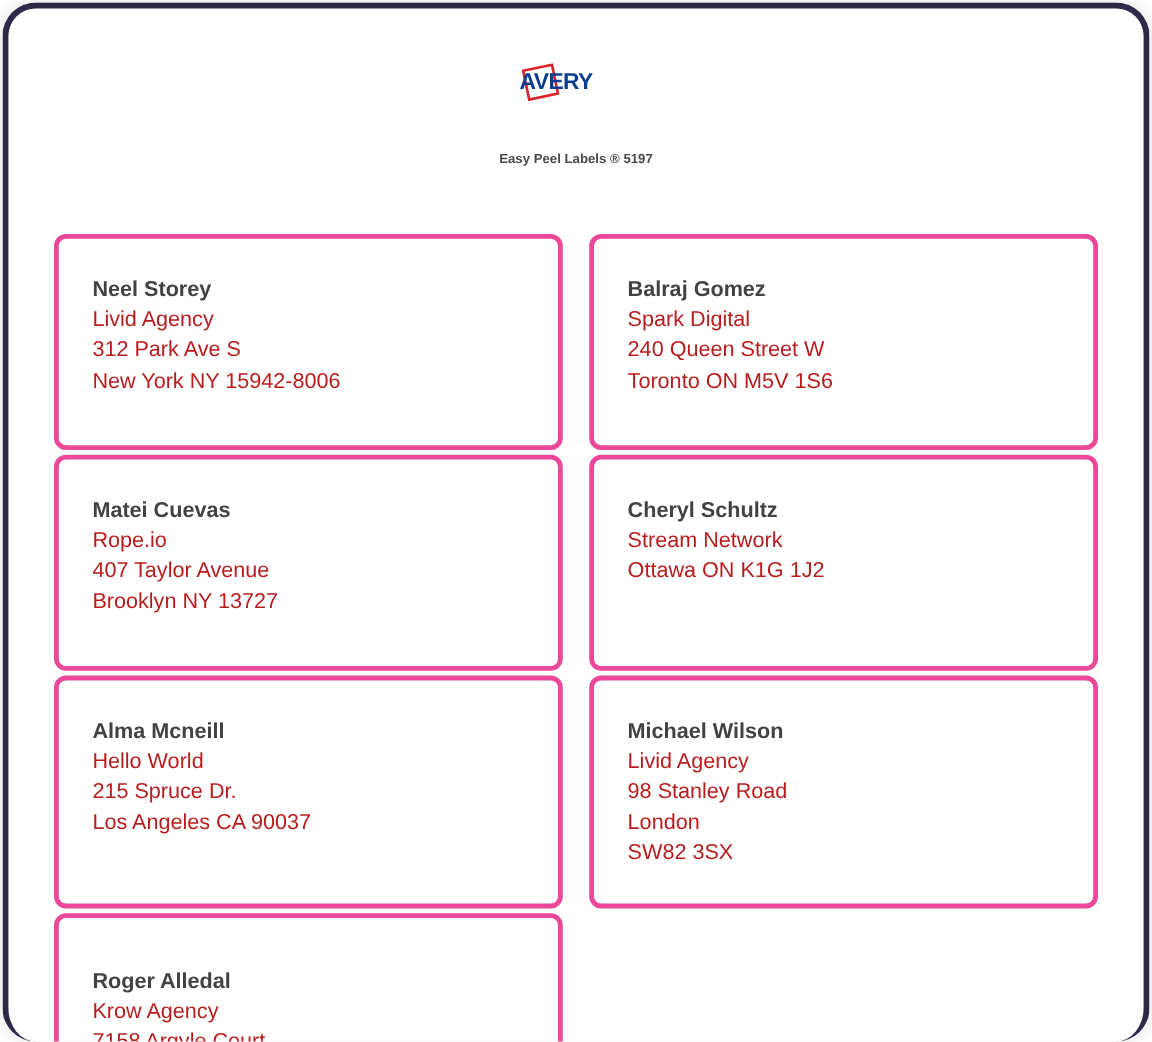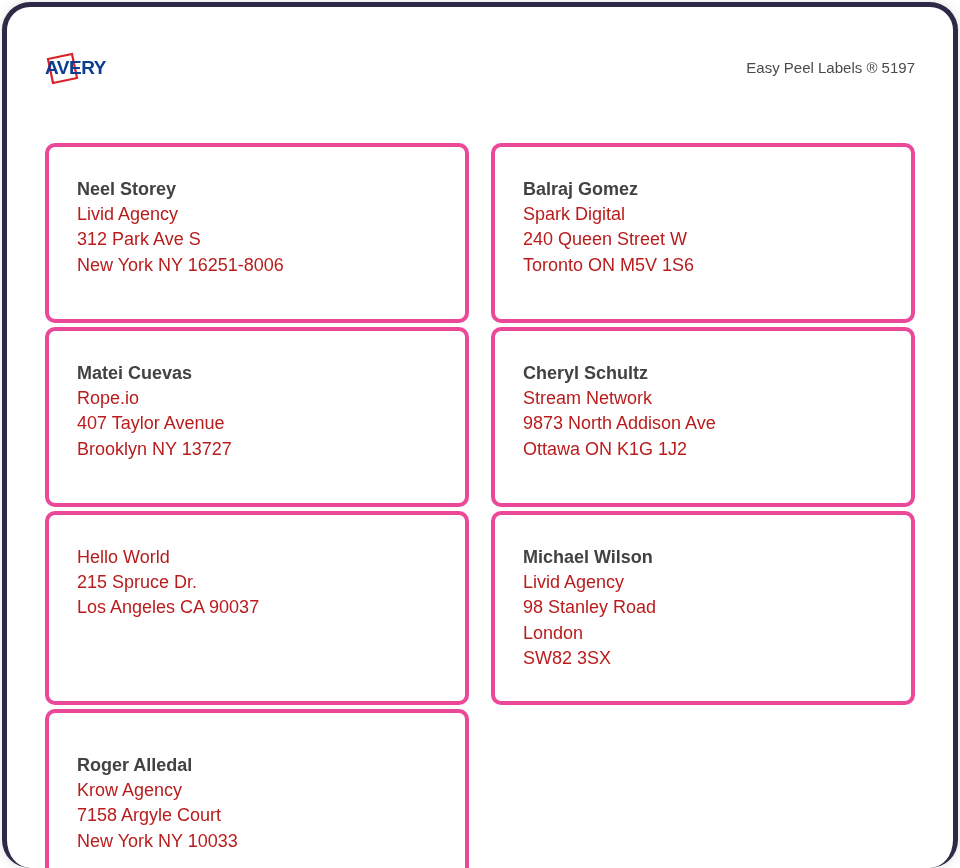--- a/index.html
+++ b/index.html
@@ -29,34 +29,36 @@
       padding: 0;
     }
     .inner {
       padding: 40px 38px 0 38px;
     }
     .header {
       display: flex;
       justify-content: space-between;
       align-items: center;
       margin-bottom: 56px;
+      flex-direction: column;
     }
     .logo {
       width: 95px;
       height: 40px;
       position: relative;
     }
     .logo svg {
       width: 100%;
       height: 100%;
     }
     .product-label {
       color: #4a4a4a;
-      font-size: 15px;
-      font-weight: 400;
+      font-size: 11px;
+      font-weight: 700;
+      margin-top: 40px;
     }
     .labels-grid {
       display: grid;
       grid-template-columns: 1fr 1fr;
       column-gap: 22px;
       row-gap: 4px;
     }
     .label-card {
       border: 4px solid #ec4899;
       border-radius: 10px;
@@ -91,41 +93,41 @@
         </svg>
       </div>
       <div class="product-label">Easy Peel Labels ® 5197</div>
     </div>
 
     <div class="labels-grid">
       <div class="label-card">
         <div class="label-name">Neel Storey</div>
         <div class="label-line">Livid Agency</div>
         <div class="label-line">312 Park Ave S</div>
-        <div class="label-line">New York NY 16251-8006</div>
+        <div class="label-line">New York NY 15942-8006</div>
       </div>
       <div class="label-card">
         <div class="label-name">Balraj Gomez</div>
         <div class="label-line">Spark Digital</div>
         <div class="label-line">240 Queen Street W</div>
         <div class="label-line">Toronto ON M5V 1S6</div>
       </div>
       <div class="label-card">
         <div class="label-name">Matei Cuevas</div>
         <div class="label-line">Rope.io</div>
         <div class="label-line">407 Taylor Avenue</div>
         <div class="label-line">Brooklyn NY 13727</div>
       </div>
       <div class="label-card">
         <div class="label-name">Cheryl Schultz</div>
         <div class="label-line">Stream Network</div>
-        <div class="label-line">9873 North Addison Ave</div>
         <div class="label-line">Ottawa ON K1G 1J2</div>
       </div>
       <div class="label-card">
+        <div class="label-name">Alma Mcneill</div>
         <div class="label-line">Hello World</div>
         <div class="label-line">215 Spruce Dr.</div>
         <div class="label-line">Los Angeles CA 90037</div>
       </div>
       <div class="label-card">
         <div class="label-name">Michael Wilson</div>
         <div class="label-line">Livid Agency</div>
         <div class="label-line">98 Stanley Road</div>
         <div class="label-line">London</div>
         <div class="label-line">SW82 3SX</div>

